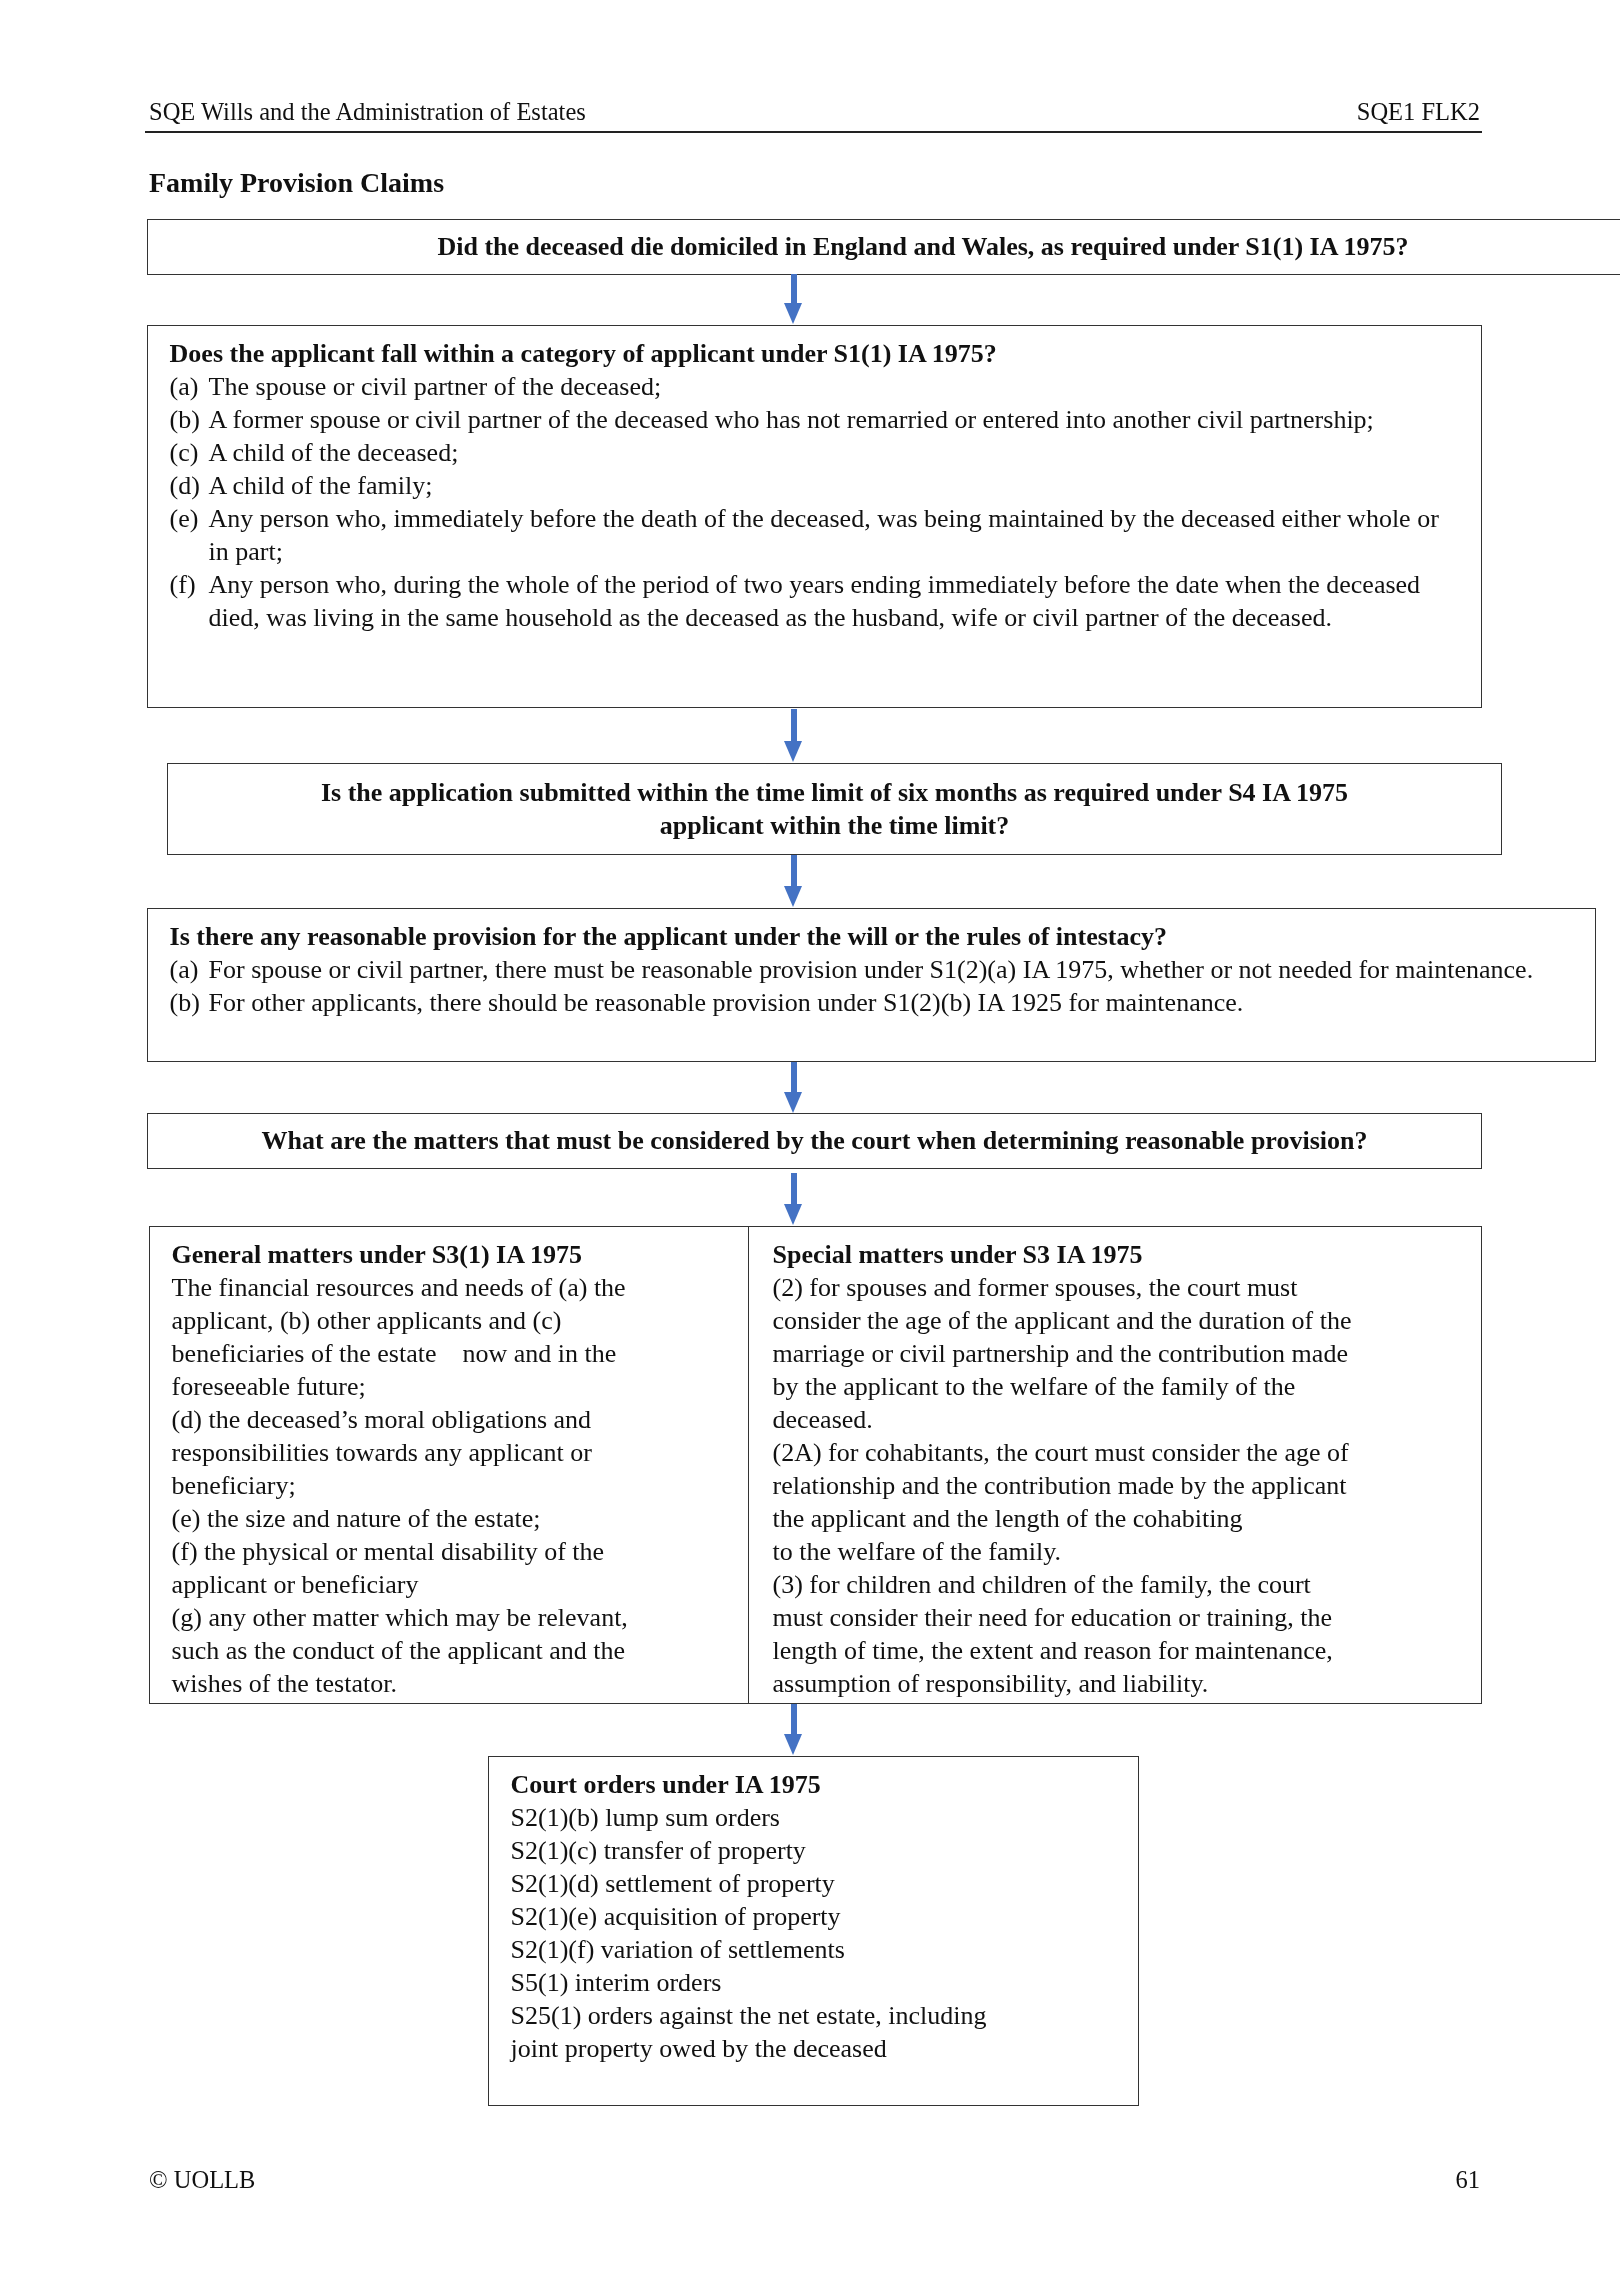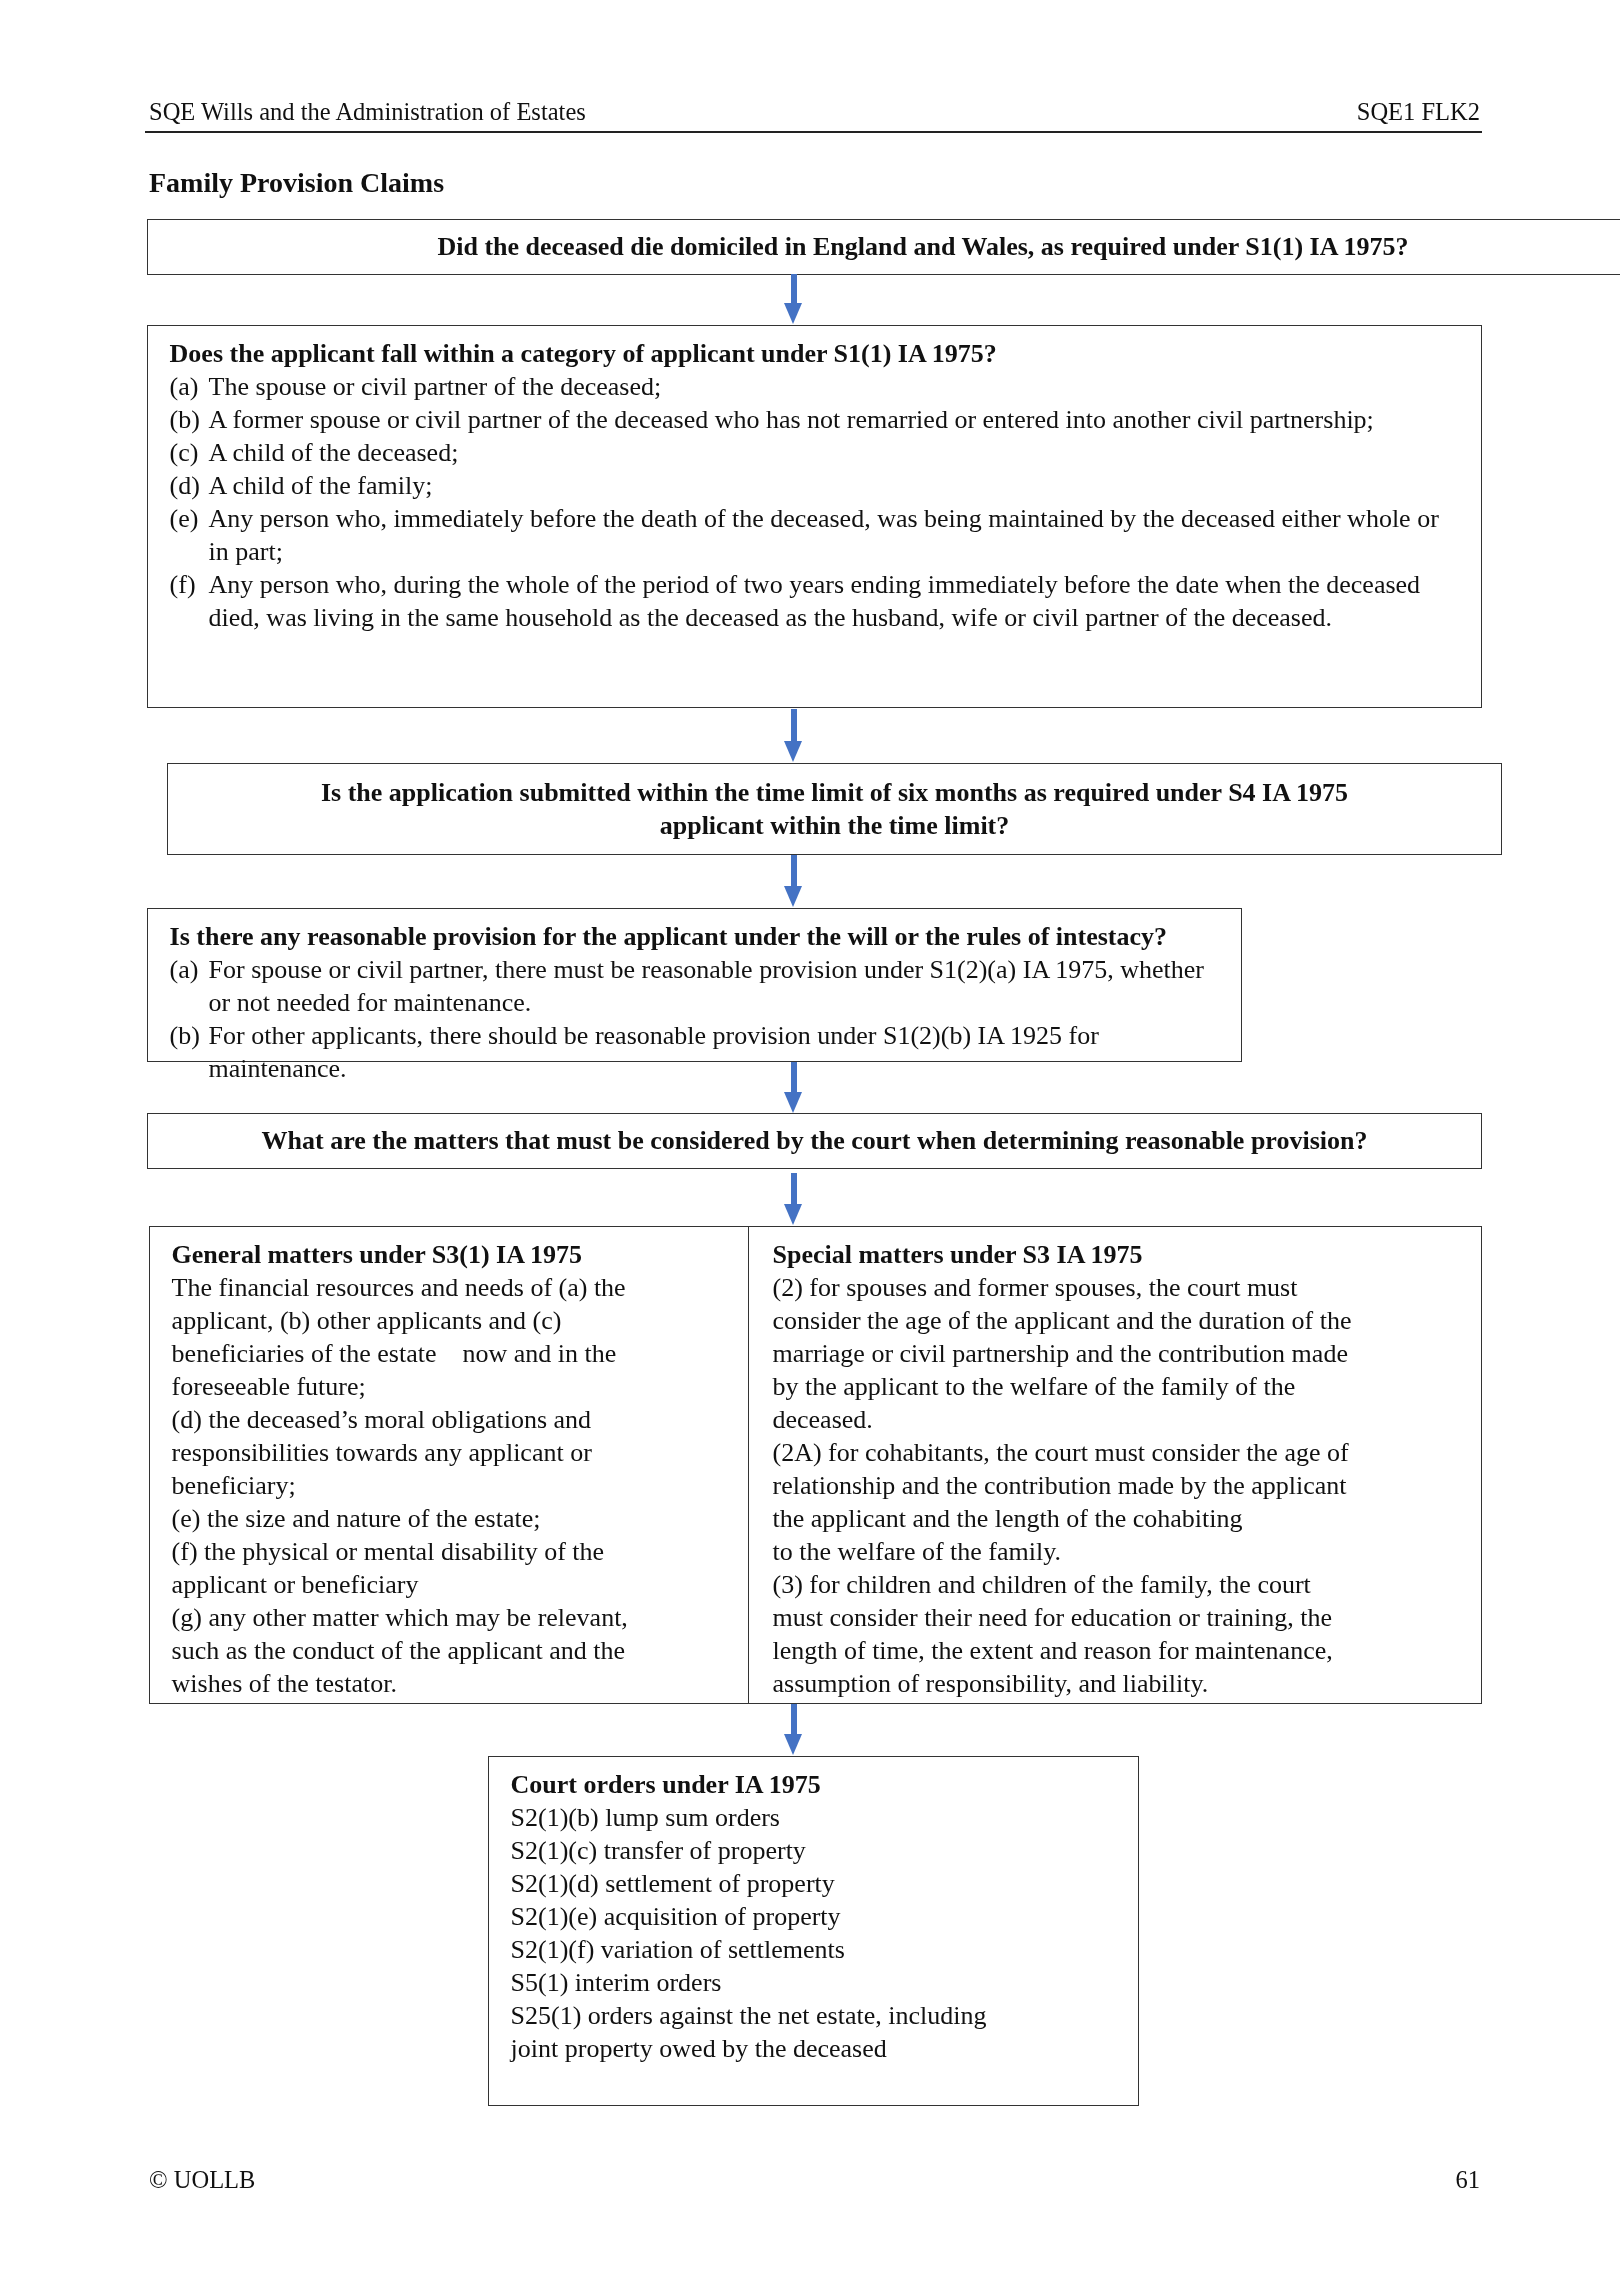--- a/index.html
+++ b/index.html
@@ -78,21 +78,21 @@
 <div class="box center" style="left:147px; top:763px; width:1335px; height:92px; padding-top:11.8px;margin-left:20px;">
   <div>Is the application submitted within the time limit of six months as required under S4 IA 1975</div>
   <div>applicant within the time limit?</div>
 </div>
 
 <div class="arrow" style="top:855px; height:53px;">
   <div class="shaft" style="height:33px;"></div>
     <div class="head" style="top:31px;"></div>
 </div>
 
-<div class="box" style="left:147px; top:908px; width:1095px; height:154px; padding:10.8px 19.6px 0 21.6px;">
+<div class="box" style="left:147px; top:908px; width:1449px; height:154px; padding:10.8px 19.6px 0 21.6px;">
   <div class="b">Is there any reasonable provision for the applicant under the will or the rules of intestacy?</div>
   <div id="reas-items">
       <div class="item">
         <span class="lbl">(a)</span>
         <span>For spouse or civil partner, there must be reasonable provision under S1(2)(a) IA 1975, whether or not needed for maintenance.</span>
       </div>
       <div class="item">
         <span class="lbl">(b)</span>
         <span>For other applicants, there should be reasonable provision under S1(2)(b) IA 1925 for maintenance.</span>
       </div>

